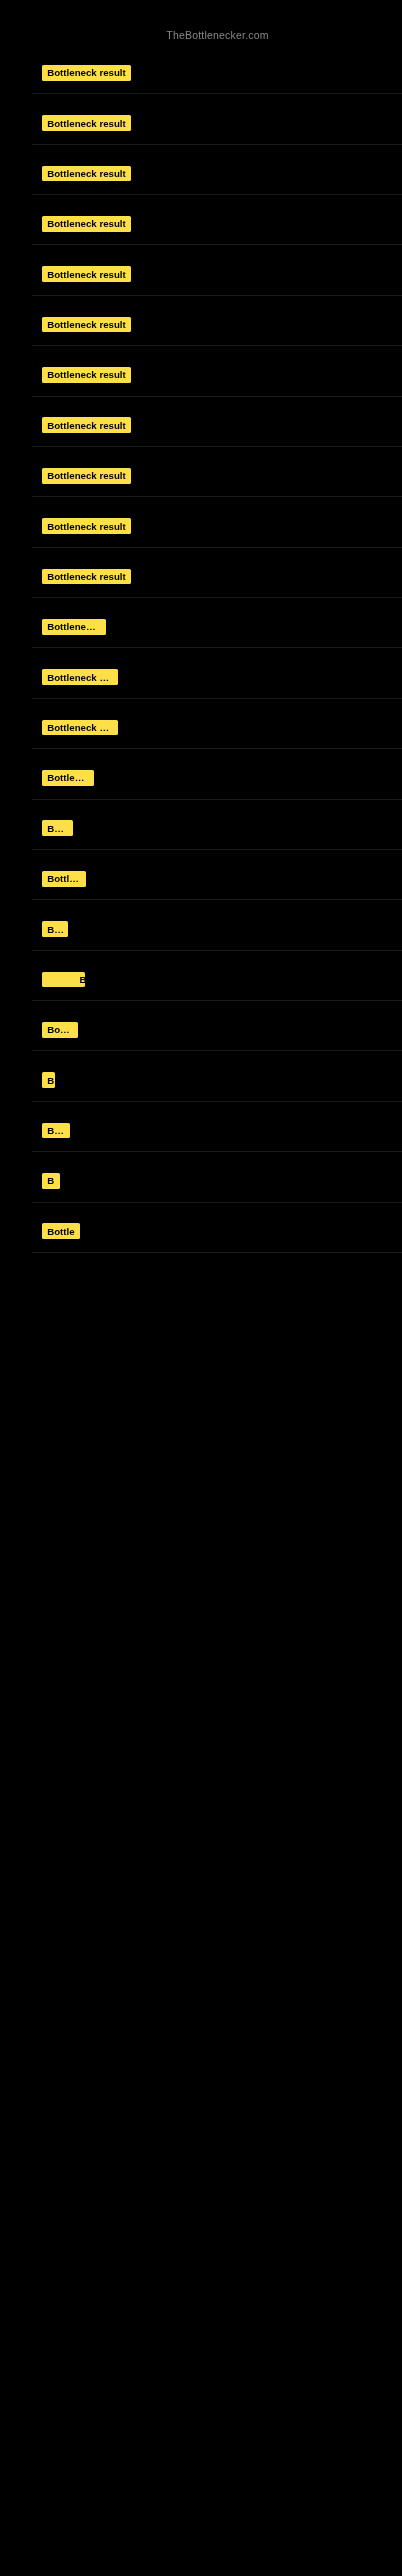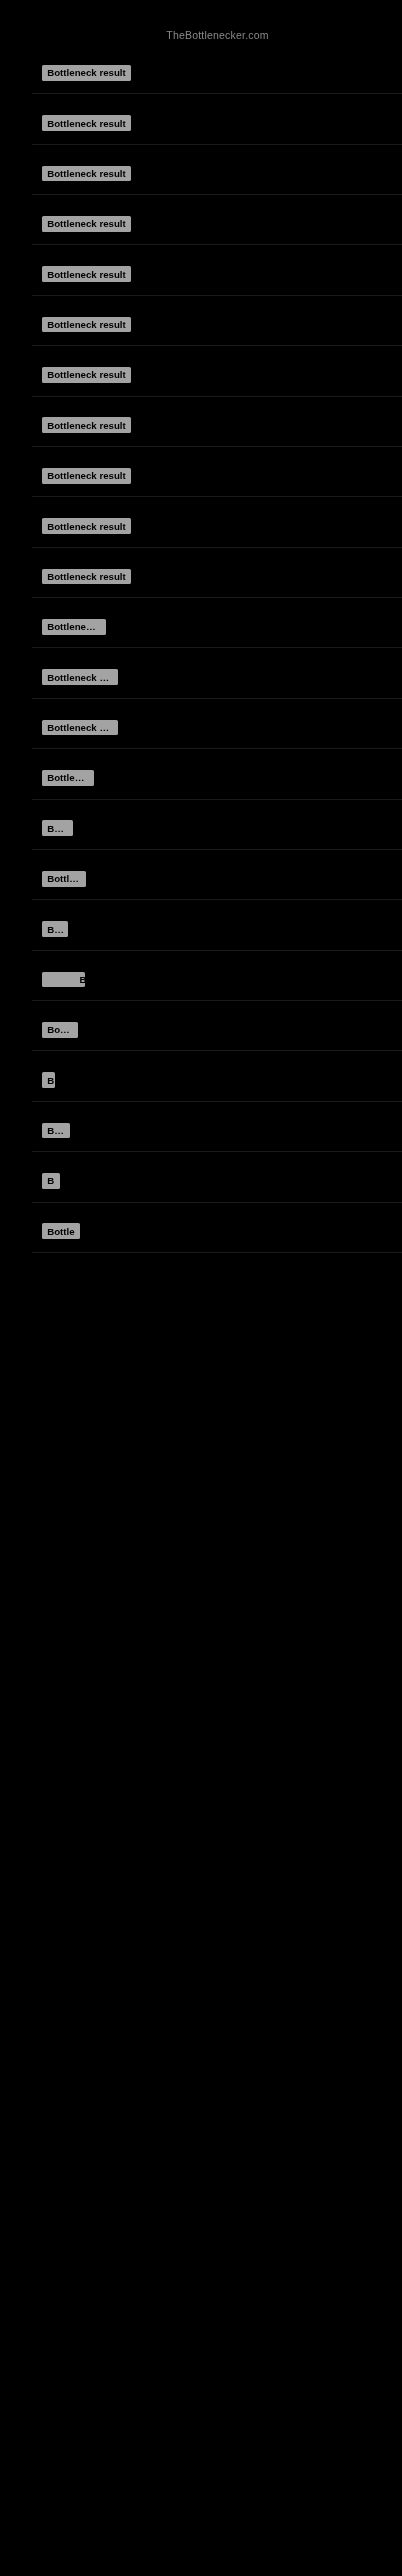--- a/index.html
+++ b/index.html
@@ -19,21 +19,21 @@
     .site-title {
       text-align: center;
       color: #888888;
       font-size: 10.5px;
       padding: 4.8px 0 3.2px 0;
       letter-spacing: 0.2px;
     }
 
     .bottleneck-badge {
       display: inline-block;
-      background-color: #a3a3a3;
+      background-color: #fde047;
       color: #000000;
       font-size: 9.7px;
       font-weight: bold;
       padding: 2.4px 5.6px;
       border-radius: 1.6px;
       white-space: nowrap;
       overflow: hidden;
       text-overflow: ellipsis;
     }
 

